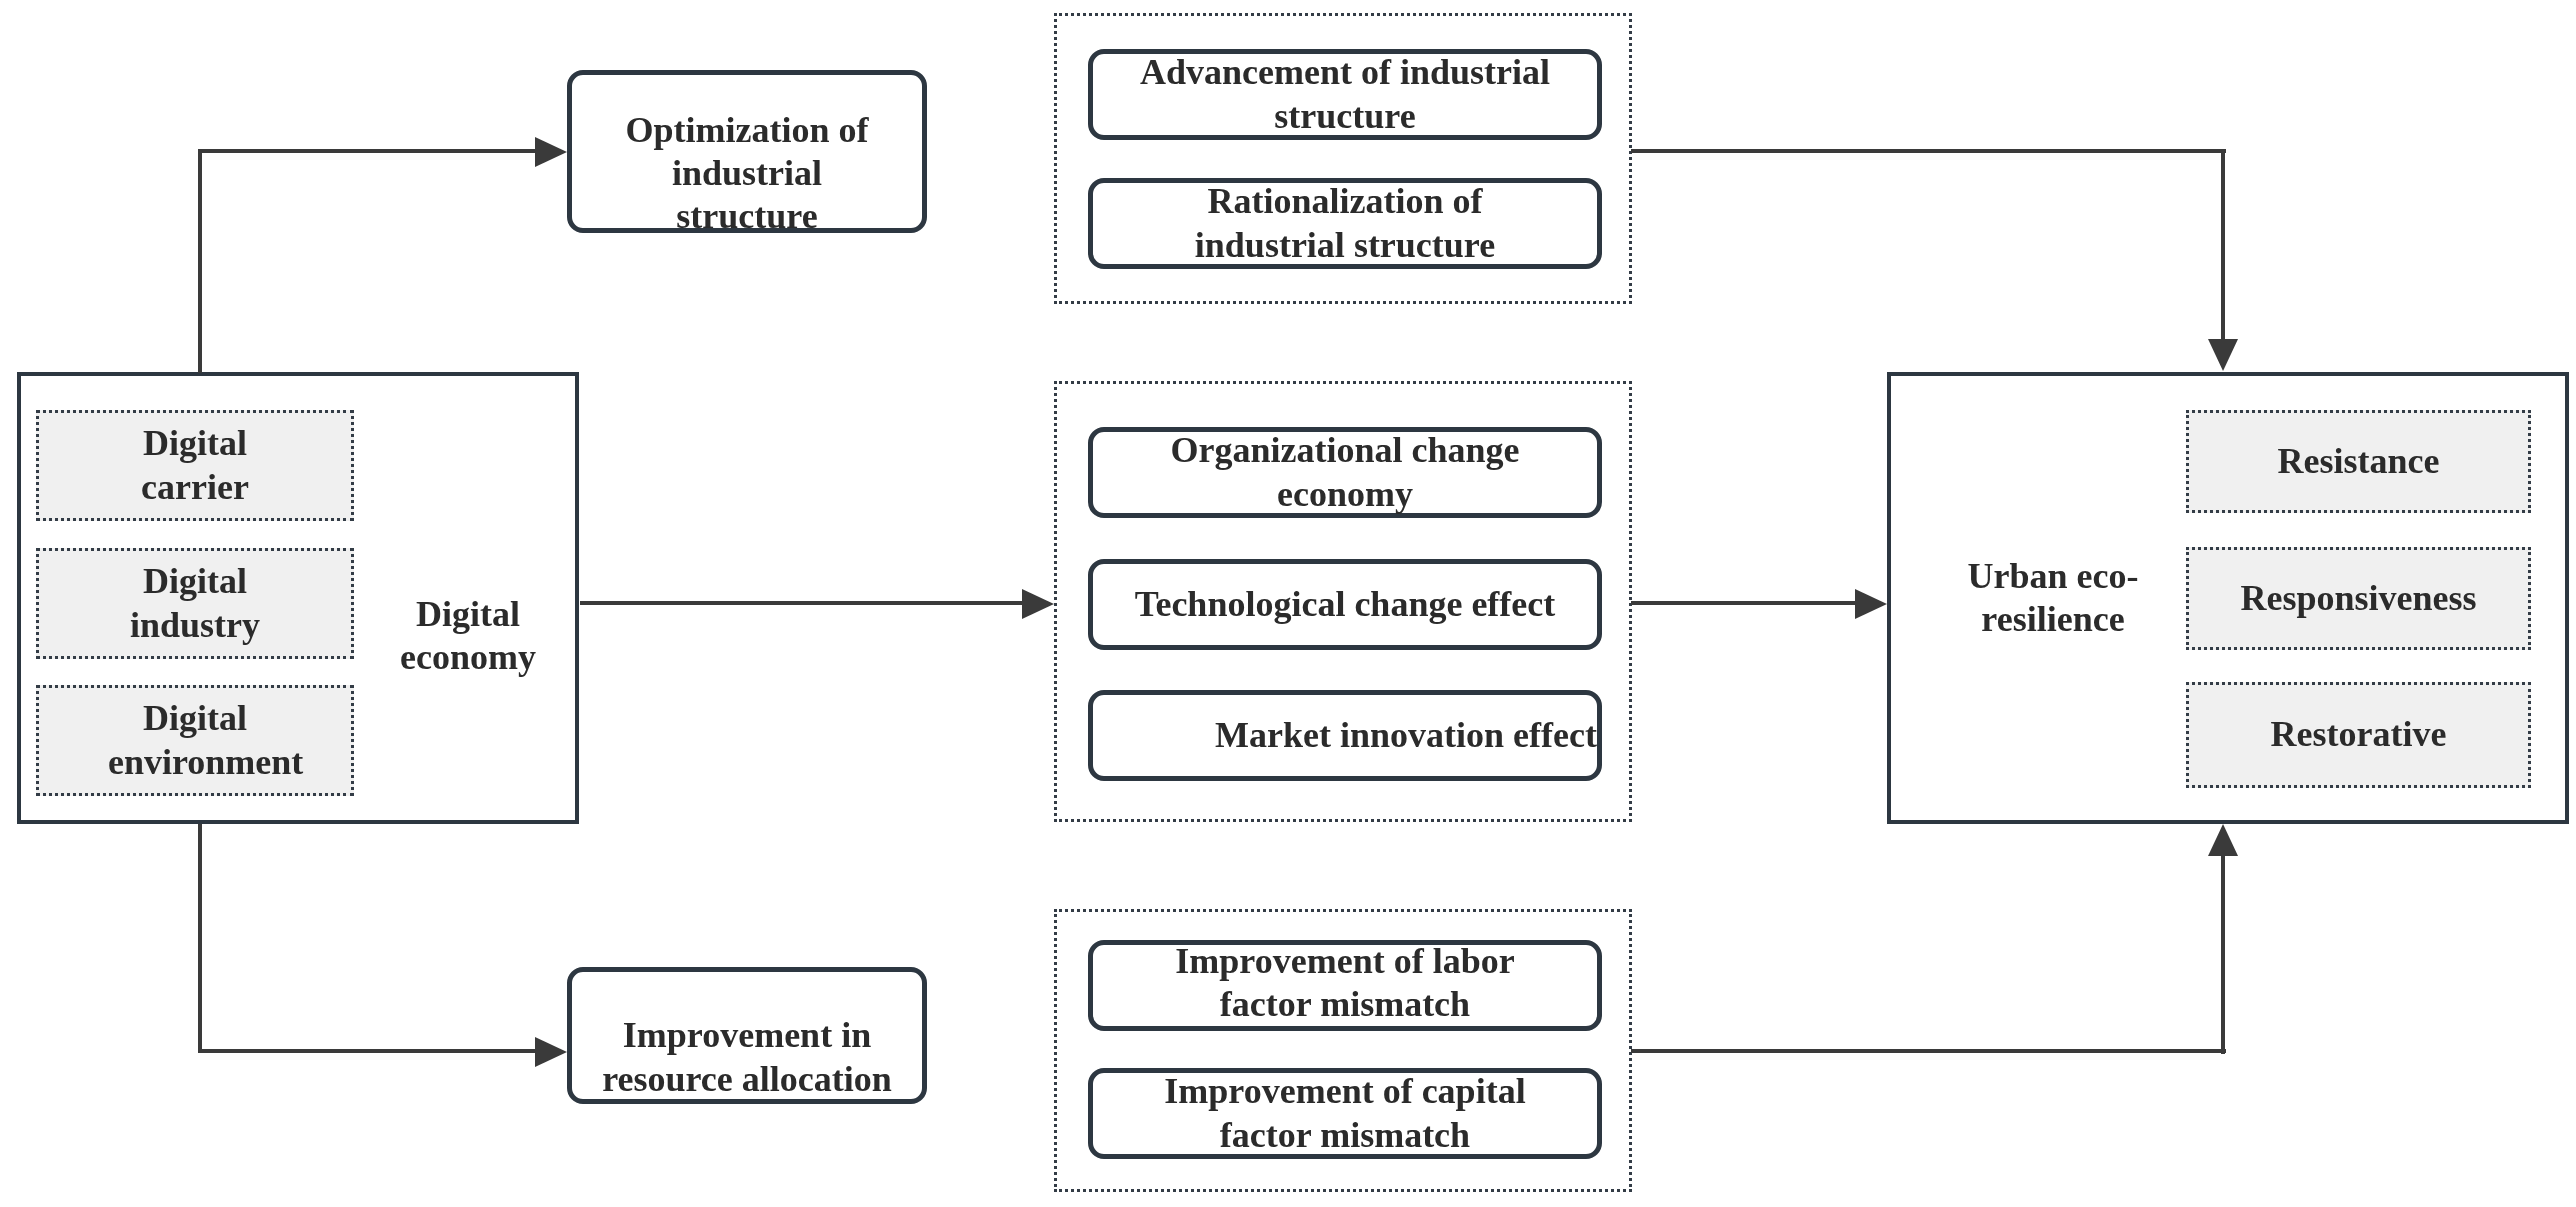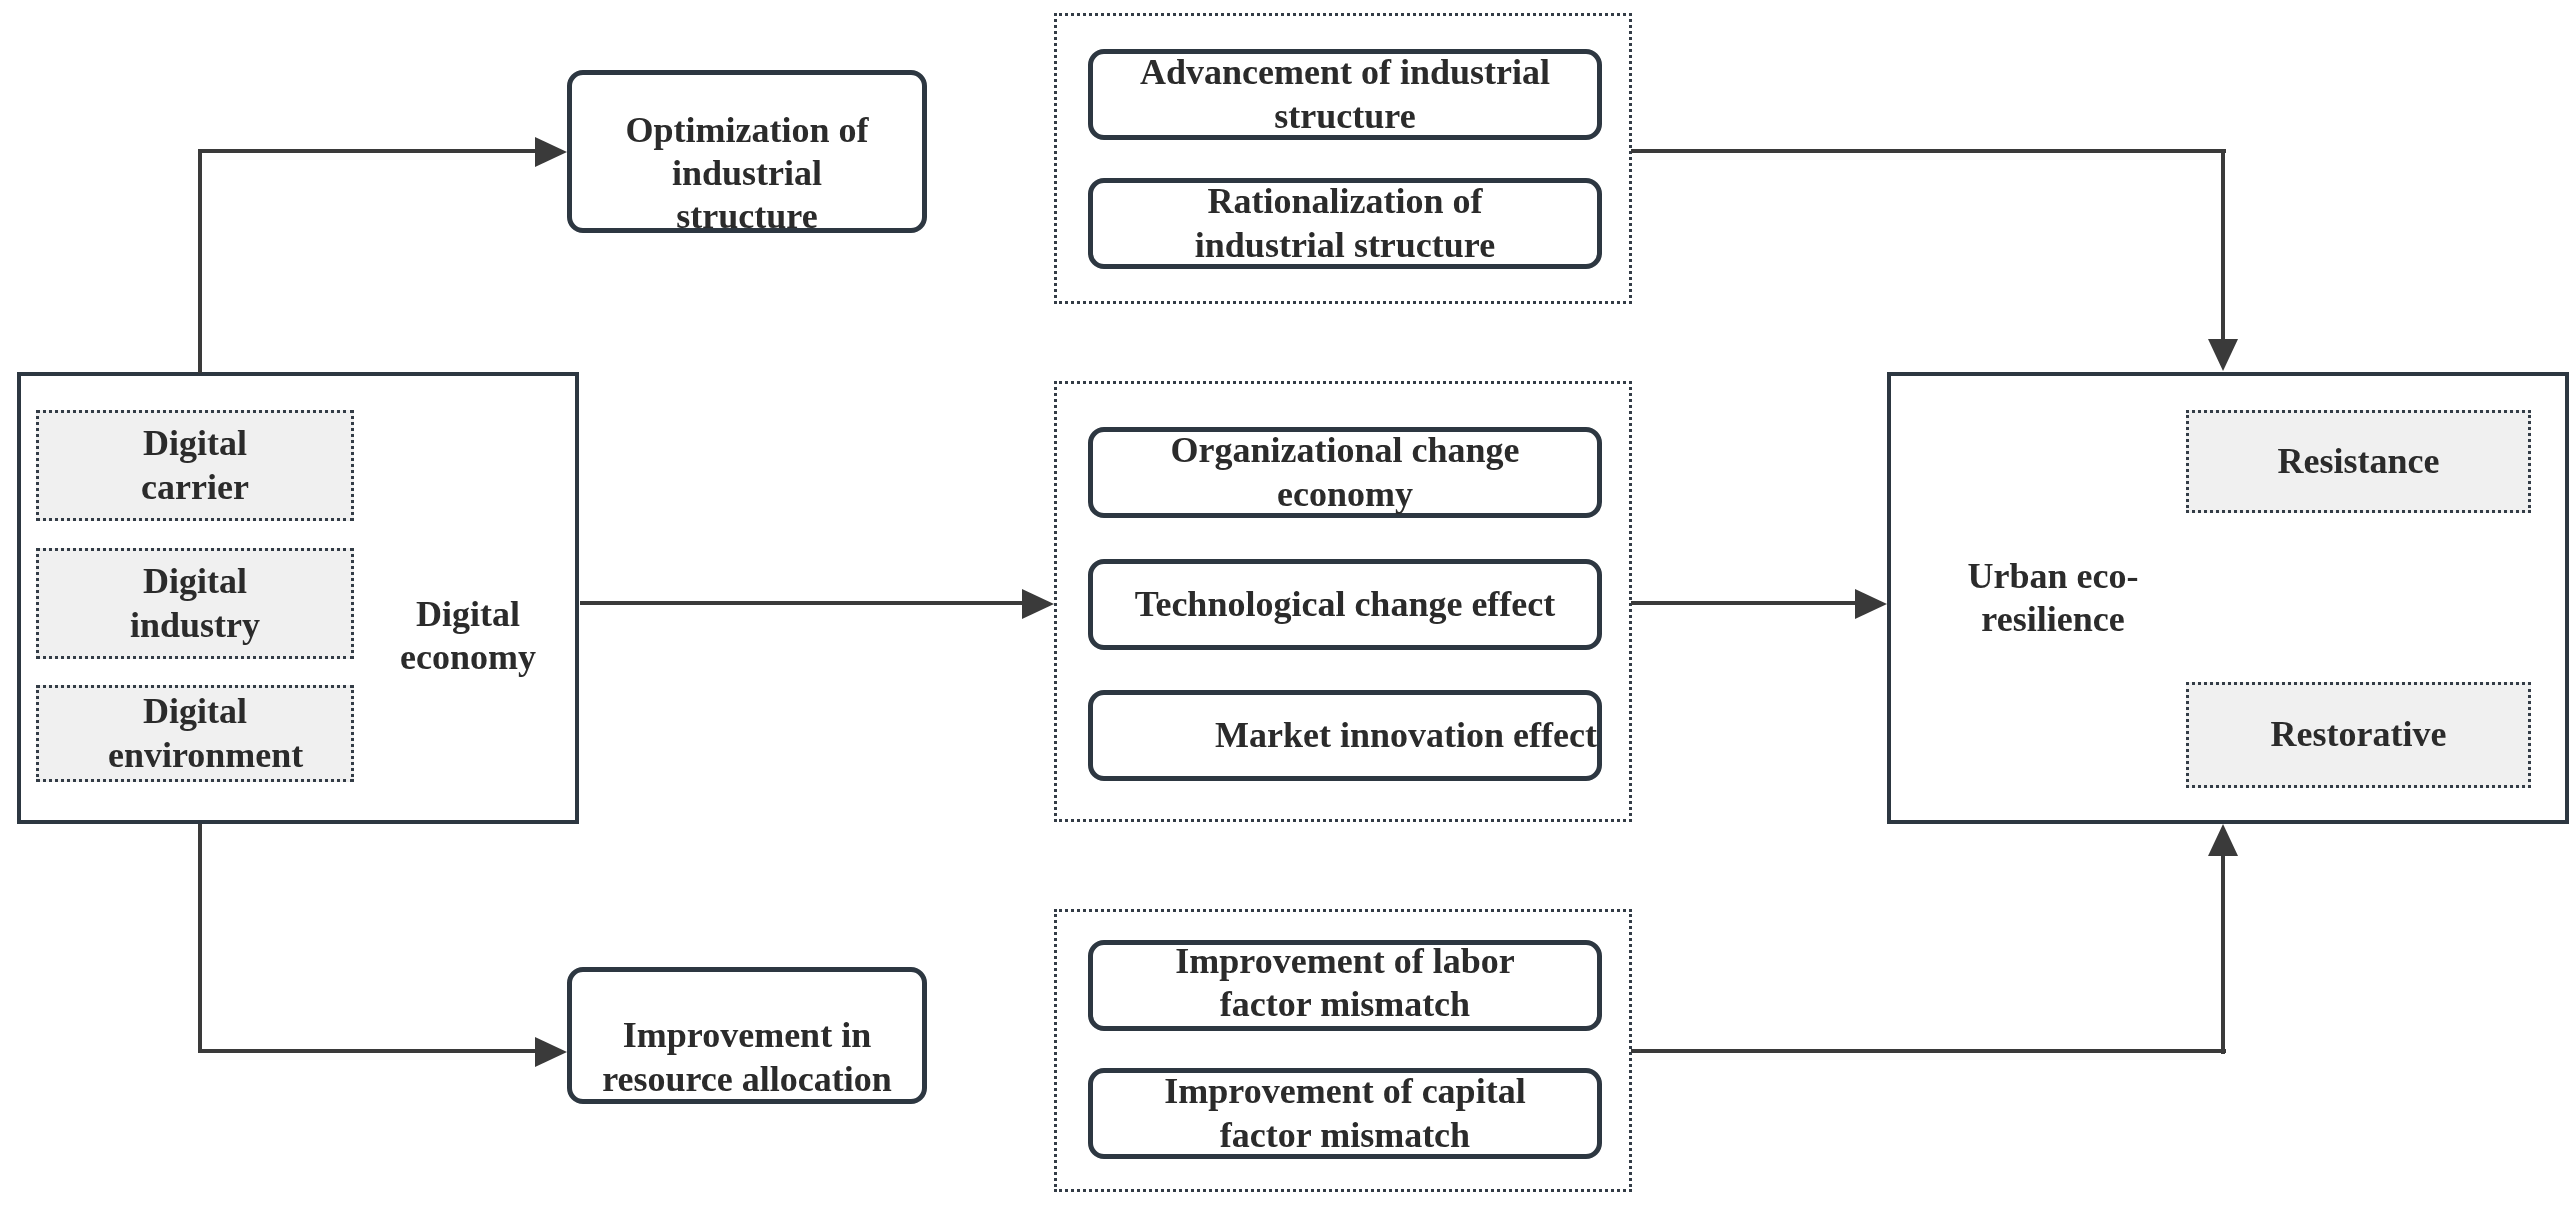--- a/index.html
+++ b/index.html
@@ -43,21 +43,21 @@
 <div class="canvas">
 
   <div class="abs box-solid" style="left:17.4px;top:372px;width:562px;height:452px;"></div>
 
   <div class="abs chip flexc" style="left:36px;top:410px;width:318px;height:111px;">
     <span class="lbl w280">Digital carrier</span>
   </div>
   <div class="abs chip flexc" style="left:36px;top:548px;width:318px;height:111px;">
     <span class="lbl w280">Digital industry</span>
   </div>
-  <div class="abs chip flexc" style="left:36px;top:685px;width:318px;height:97px;">
+  <div class="abs chip flexc" style="left:36px;top:685px;width:318px;height:111px;">
     <span class="lbl w280">Digital environment</span>
   </div>
 
   <div class="abs flexc" style="left:357px;top:372px;width:222px;height:528px;">
     <span class="lbl w280">Digital economy</span>
   </div>
 
   <div class="abs box-rounded flexc" style="left:567px;top:70px;width:360px;height:163px;">
     <span class="lbl w470">Optimization of industrial structure</span>
   </div>
@@ -95,20 +95,23 @@
 
   <div class="abs box-solid" style="left:1887px;top:372px;width:682px;height:452px;"></div>
 
   <div class="abs flexc" style="left:1887px;top:372px;width:292px;height:452px;padding-left:40px;">
     <span class="lbl w430">Urban eco-resilience</span>
   </div>
 
   <div class="abs chip flexc" style="left:2186px;top:410px;width:345px;height:103px;">
     <span class="lbl">Resistance</span>
   </div>
+  <div class="abs chip flexc" style="left:2186px;top:547px;width:345px;height:103px;">
+    <span class="lbl">Responsiveness</span>
+  </div>
   <div class="abs chip flexc" style="left:2186px;top:682px;width:345px;height:106px;">
     <span class="lbl">Restorative</span>
   </div>
 
   <div class="abs lineV" style="left:198px;top:151px;width:4.3px;height:222px;"></div>
   <div class="abs lineH" style="left:198px;top:149px;width:338px;height:4.3px;"></div>
   <div class="abs arrowR" style="left:535px;top:137px;"></div>
 
   <div class="abs lineH" style="left:580px;top:601px;width:444px;height:4.3px;"></div>
   <div class="abs arrowR" style="left:1022px;top:589px;"></div>

